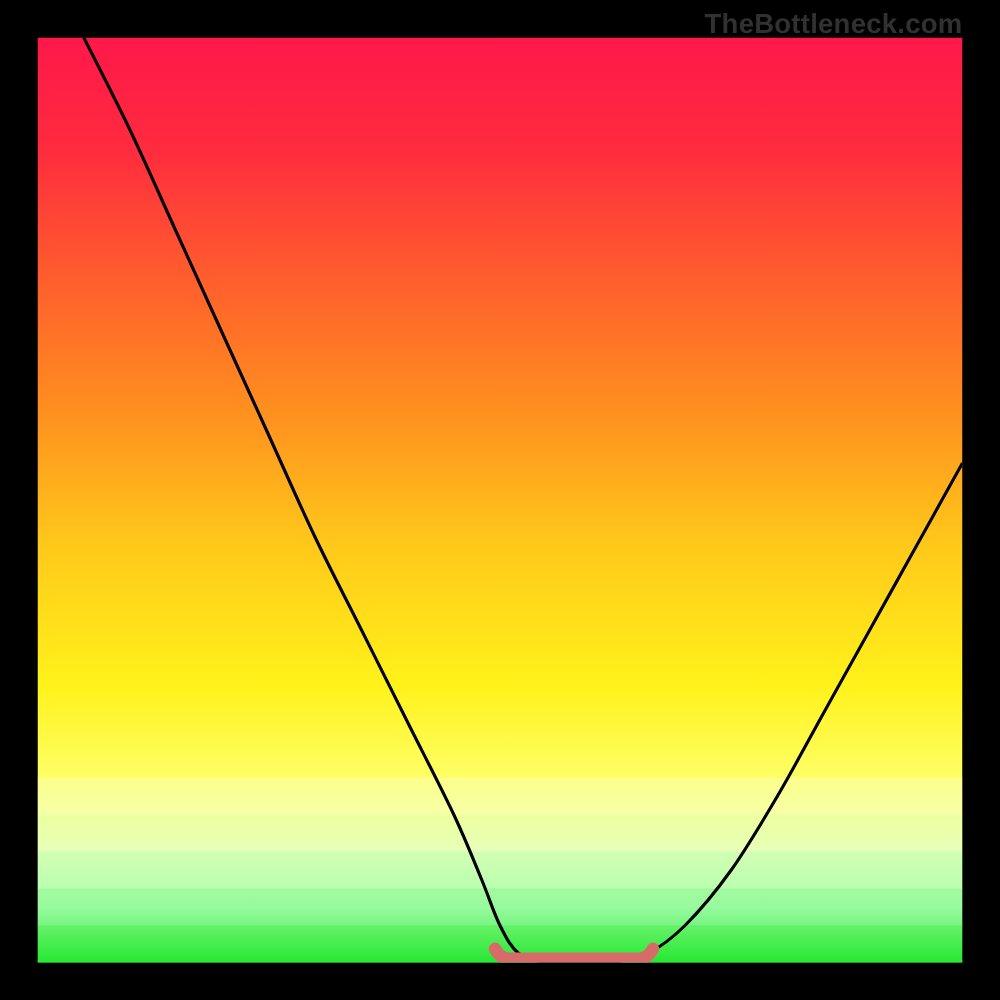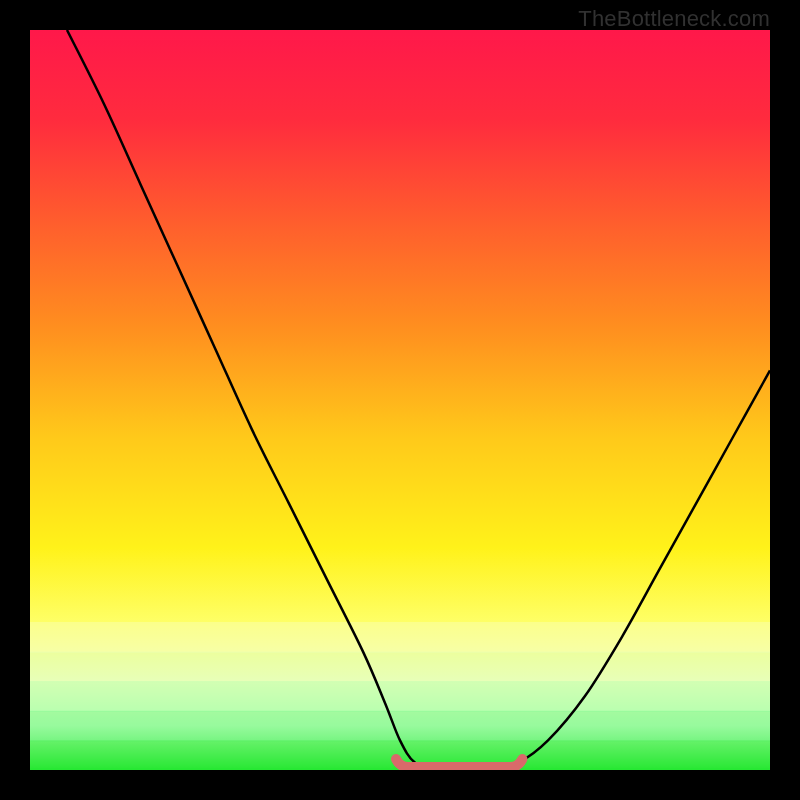--- a/index.html
+++ b/index.html
@@ -1,18 +1,18 @@
 <!DOCTYPE html>
 <html><head>
 <meta charset="utf-8">
 <style>
   html,body{margin:0;padding:0;width:800px;height:800px;overflow:hidden;background:#000;font-family:Arial,Helvetica,sans-serif}
   .frame{position:absolute;inset:0;background:#000}
   .plot{position:absolute;left:30px;top:30px;width:740px;height:740px}
-  .watermark{position:absolute;top:6px;right:30px;color:#313131;font-size:22px;font-weight:400;letter-spacing:.2px}
+  .watermark{position:absolute;top:6px;right:30px;color:#313131;font-size:22px;font-weight:700;letter-spacing:.2px}
   svg{display:block}
 </style>
 </head>
 <body>
 
 <div class="frame">
   <div class="watermark">TheBottleneck.com</div>
   <div class="plot">
     <svg id="svg" width="740" height="740" viewBox="0 0 740 740">
       <defs>

